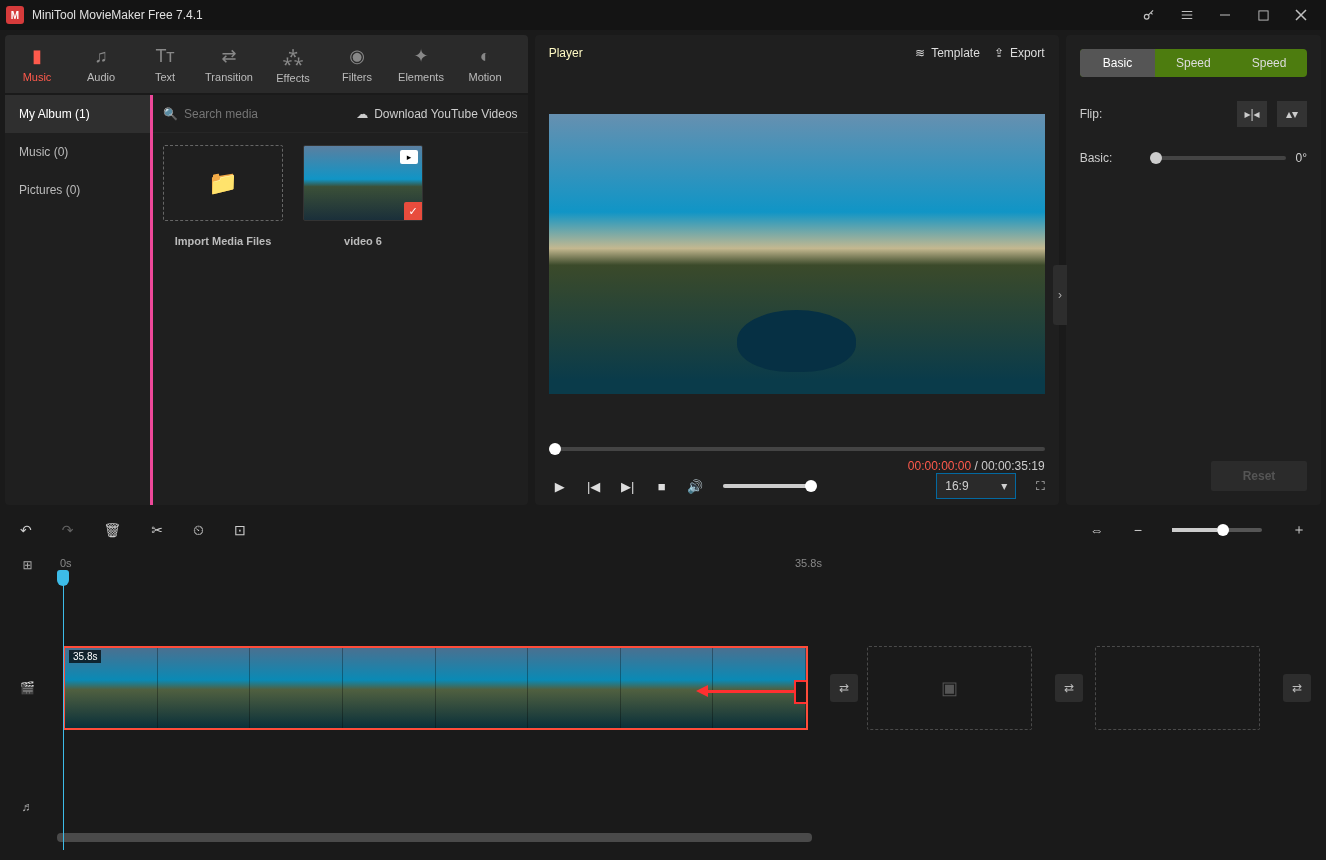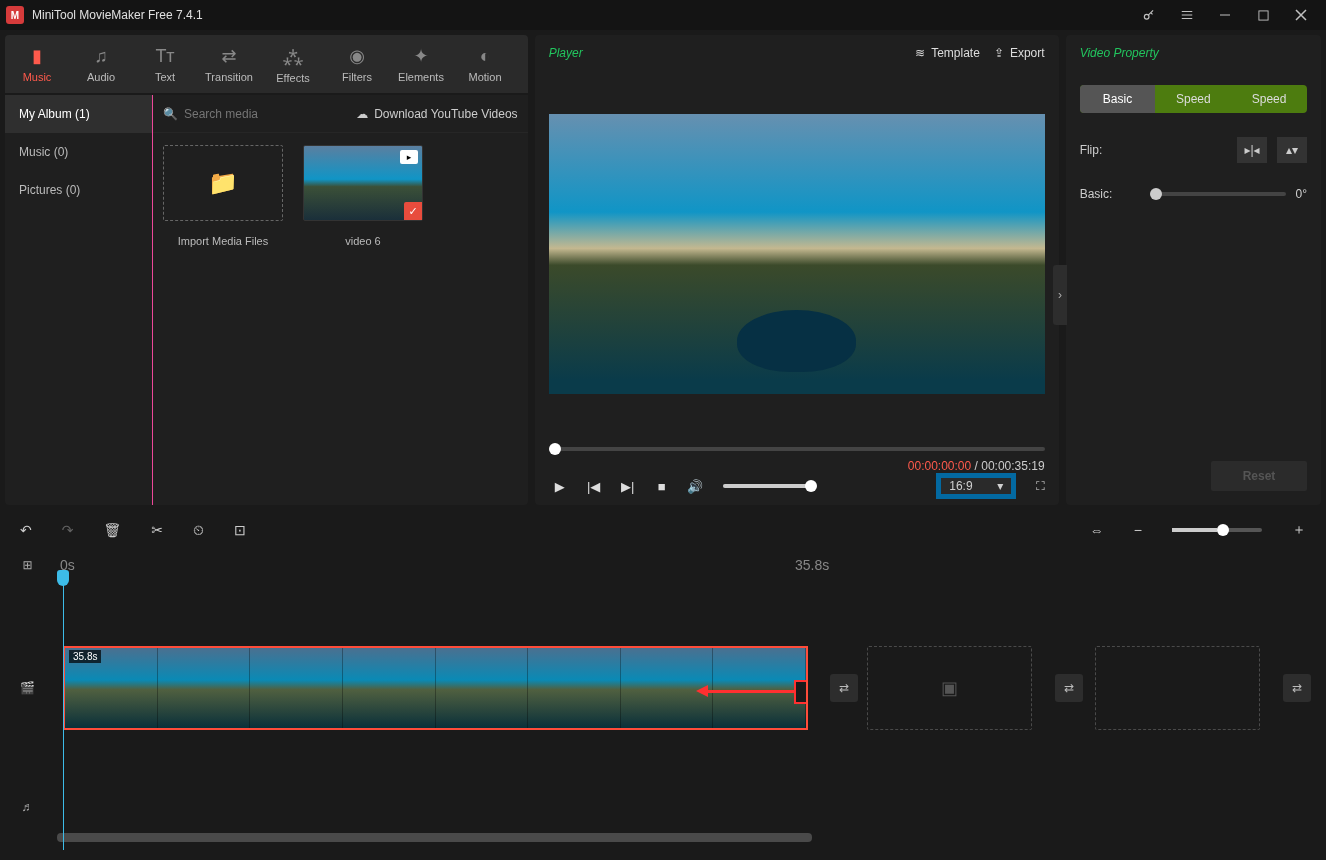--- a/index.html
+++ b/index.html
@@ -28,42 +28,42 @@
 .media-panel { width: 528px; }
 .toolbar-tabs { height: 60px; background: #2a2a2a; display: flex; border-bottom: 2px solid #1a1a1a; border-radius: 4px 4px 0 0;}
 .toolbar-tab {
   flex: 0 0 auto; width: 64px; display: flex; flex-direction: column;
   align-items: center; justify-content: center; gap: 4px; cursor: pointer;
 }
 .toolbar-tab .ticon { font-size: 18px; color: #888; }
 .toolbar-tab .tlabel { font-size: 11px; color: #bbb; }
 .toolbar-tab.active .ticon, .toolbar-tab.active .tlabel { color: #ff5a4c; }
 .media-body { display: flex; flex: 1; }
-.album-side { width: 148px; border-right: 1px solid #ec4899; }
+.album-side { width: 148px; border-right: 3px solid #ec4899; }
 .album-side .sitem { height: 38px; display:flex; align-items:center; padding-left: 14px; color:#bbb; cursor:pointer;}
 .album-side .sitem.active { background:#2f2f2f; color:#fff; }
 .media-content { flex:1; display:flex; flex-direction:column; }
 .media-search { height: 38px; display:flex; align-items:center; padding:0 10px; border-bottom:1px solid #262626; gap:6px;}
 .media-search input { flex:0 0 155px; background:transparent; border:none; color:#8b5cf6; font-size:12px; outline:none;}
 .media-search .dl-link { margin-left:auto; display:flex; align-items:center; gap:6px; color:#ccc; cursor:pointer;}
 .thumbs { padding:12px 10px; display:flex; gap:20px; }
 .thumb-item { width:120px; text-align:center; }
 .thumb-box { width:120px; height:76px; border-radius:2px; position:relative; }
 .import-box { border:1.5px dashed #666; display:flex; align-items:center; justify-content:center; }
 .import-box .folder { font-size:24px; color:#c7b99a; }
 .vid-thumb {
   background: linear-gradient(180deg,#5a7fa0 0%,#1095c6 45%,#3b5038 55%,#1a2f3a 100%);
   border:1px solid #333;
 }
 .vid-thumb .cam-badge { position:absolute; top:4px; right:4px; width:18px;height:14px; background:#fff; border-radius:2px; font-size:9px; display:flex;align-items:center;justify-content:center; color:#000;}
 .vid-thumb .check-badge { position:absolute; bottom:0; right:0; width:18px;height:18px; background:#e84c3d; color:#fff; font-size:11px; display:flex;align-items:center;justify-content:center; border-radius:2px 0 0 0;}
-.thumb-label { margin-top:14px; color:#bbb; font-size:11px;}
+.thumb-label { margin-top:14px; color:#bbb; font-size:11px;font-weight:bold;}
 .player-panel { width:525px; }
 .panel-header { height:36px; display:flex; align-items:center; padding:0 14px; }
-.panel-header .ptitle { color:#22c55e;font-style:italic; }
+.panel-header .ptitle { color:#fef9c3; }
 .panel-header .hbtn { margin-left:14px; display:flex; align-items:center; gap:6px; cursor:pointer; color:#ddd;}
 .panel-header .spacer { flex:1; }
 .player-body { flex:1; display:flex; align-items:center; justify-content:center; padding:0 14px;}
 .player-canvas {
   width: 496px; height: 280px;
   background: linear-gradient(180deg,#6690b0 0%,#1095c6 35%,#c4b890 48%, #3b4a2a 54%, #0a3b4a 95%);
   position:relative;
 }
 .player-canvas::after {
   content:""; position:absolute; left:38%; top:70%; width:24%; height:22%;
@@ -73,21 +73,21 @@
 .scrubber { height:4px; background:#444; border-radius:2px; position:relative; margin-bottom:8px;}
 .scrubber .knob { position:absolute; left:0; top:-4px; width:12px; height:12px; background:#fff; border-radius:50%;}
 .time-row { text-align:right; }
 .time-row .cur { color:#ff5a4c; }
 .time-row .sep, .time-row .tot { color:#ccc; }
 .pc-row { display:flex; align-items:center; gap:12px; }
 .pc-row .pbtn { width:22px; text-align:center; color:#ddd; cursor:pointer; font-size:13px;}
 .vol-slider { width:90px; height:4px; background:#555; border-radius:2px; position:relative; margin-left:4px;}
 .vol-slider .vfill { position:absolute; left:0; top:0; height:100%; width:100%; background:#ccc; border-radius:2px;}
 .vol-slider .vknob { position:absolute; right:-4px; top:-4px; width:12px; height:12px; background:#fff; border-radius:50%;}
-.aspect-sel { margin-left:auto; width:80px; height:26px; background:#2a2a2a; border:5px solid #0369a1; display:flex; align-items:center; justify-content:space-between; padding:0 8px; cursor:pointer;}
+.aspect-sel { margin-left:auto; width:80px; height:26px; background:#2a2a2a; border:1px solid #0369a1; display:flex; align-items:center; justify-content:space-between; padding:0 8px; cursor:pointer;}
 .fs-btn { margin-left:8px; color:#ddd; cursor:pointer;}
 .property-panel { width:258px; }
 .property-panel .panel-header .ptitle { font-size:12px; }
 .prop-body { padding:14px; flex:1; display:flex; flex-direction:column;}
 .prop-tabs { display:flex; background:#4d7c0f; border-radius:4px; height:28px; overflow:hidden;}
 .prop-tabs .pt { flex:1; display:flex; align-items:center; justify-content:center; cursor:pointer; color:#ddd;}
 .prop-tabs .pt.active { background:#555; color:#fff;}
 .prop-row { display:flex; align-items:center; margin-top:24px; }
 .prop-row .plbl { width:60px; color:#ccc; }
 .flip-btn { width:30px; height:26px; background:#333; display:flex; align-items:center; justify-content:center; cursor:pointer; margin-right:10px; color:#ccc;}
@@ -100,21 +100,21 @@
 .timeline-toolbar .tspacer { flex:1; }
 .zoom-slider { width:90px; height:4px; background:#555; border-radius:2px; position:relative;}
 .zoom-slider .zfill { position:absolute; left:0; width:50%; height:100%; background:#ccc;}
 .zoom-slider .zknob { position:absolute; left:50%; top:-4px; width:12px;height:12px;background:#fff;border-radius:50%;}
 .timeline { position:relative; height:300px; display:flex; }
 .track-icons { width:55px; display:flex; flex-direction:column; }
 .track-icons .addtrack { height:30px; display:flex;align-items:center;justify-content:center; color:#aaa; cursor:pointer;}
 .track-icons .tgap { height:62px; }
 .track-icons .trow-icon { height:92px; display:flex;align-items:center;justify-content:center; color:#aaa;}
 .track-area { flex:1; position:relative; }
-.ruler { height:30px; position:relative; color:#888; font-size:14px;}
+.ruler { height:30px; position:relative; color:#888; font-size:11px;}
 .ruler .rtick0 { position:absolute; left:5px; top:7px;}
 .ruler .rtick1 { position:absolute; left:740px; top:7px;}
 .playhead { position:absolute; left:8px; top:20px; bottom:0; width:1px; background:#3dbce8; z-index:5;}
 .playhead .phead { position:absolute; top:0; left:-6px; width:12px; height:16px; background:#3dbce8; border-radius:3px 3px 6px 6px;}
 .video-track { position:absolute; top:92px; left:0; right:10px; height:92px; }
 .clip {
   position:absolute; left:8px; top:4px; width:745px; height:84px;
   border:2px solid #ff4c3a; background:#2a3a4a; overflow:hidden;
 }
 .clip .cframes { display:flex; height:100%;}
@@ -273,23 +273,20 @@
         <div class="aspect-sel">
           <span>16:9</span>
           <span>▾</span>
         </div>
         <span class="fs-btn">⛶</span>
       </div>
     </div>
   </div>
 
   <div class="panel property-panel">
-    <div class="panel-header">
-        <span class="ptitle">Video Property</span>
-      </div>
     <div class="prop-body">
       <div class="prop-tabs">
         <div class="pt active">Basic</div>
         <div class="pt">Speed</div>
         <div class="pt">Speed</div>
       </div>
       <div class="prop-row">
         <span class="plbl">Flip:</span>
         <div style="flex:1"></div>
         <div class="flip-btn">▸|◂</div>

